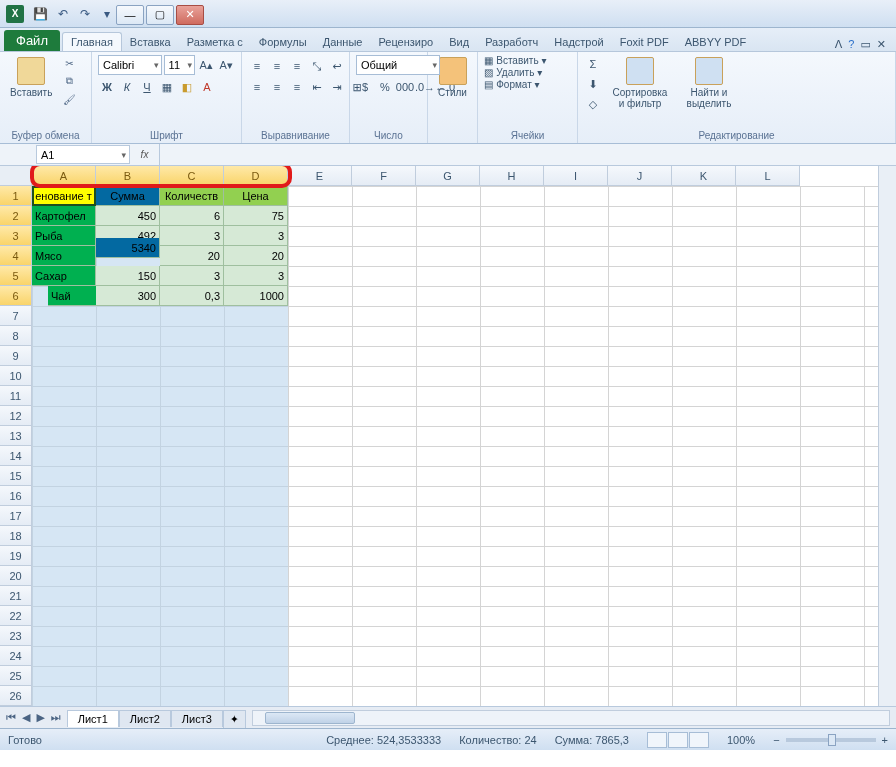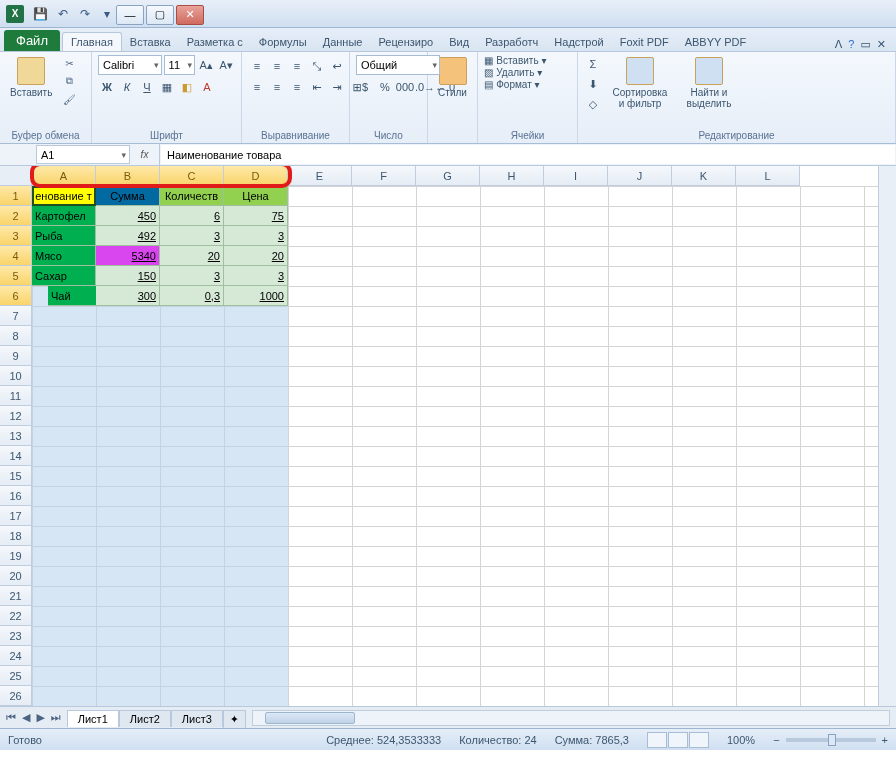--- a/index.html
+++ b/index.html
@@ -56,21 +56,21 @@
 .col-h { width: 64px; height: 20px; background: linear-gradient(#f5f8fc,#e5ecf5); border-right: 1px solid #c0cddd; border-bottom: 1px solid #c0cddd; display: flex; align-items: center; justify-content: center; font-size: 11px; color: #3c566f; cursor: pointer; }
 .col-h.sel { background: linear-gradient(#ffe9a8,#f9d46a); color: #7a5a10; }
 .row-headers { position: absolute; left: 0; top: 20px; bottom: 0; width: 32px; }
 .row-h { height: 20px; background: linear-gradient(#f5f8fc,#e5ecf5); border-right: 1px solid #c0cddd; border-bottom: 1px solid #c0cddd; display: flex; align-items: center; justify-content: center; font-size: 11px; color: #3c566f; cursor: pointer; }
 .row-h.sel { background: linear-gradient(#ffe9a8,#f9d46a); color: #7a5a10; }
 .cells { position: absolute; left: 32px; top: 20px; right: 18px; bottom: 0; }
 .gridlines { position: absolute; inset: 0; background-image: linear-gradient(to right,#d4d4d4 1px,transparent 1px),linear-gradient(to bottom,#d4d4d4 1px,transparent 1px); background-size: 64px 20px; }
 .sel-block { position: absolute; left: 0; top: 0; width: 256px; height: 520px; background: rgba(180,210,235,0.55); }
 .cell { position: absolute; height: 20px; width: 64px; border-right: 1px solid #9fbf9f; border-bottom: 1px solid #9fbf9f; display: flex; align-items: center; padding: 0 3px; font-size: 11px; overflow: hidden; white-space: nowrap; }
 .hdr-cell { font-weight: normal; text-align: center; justify-content: center; }
-.num { justify-content: flex-end; text-decoration: underline; }
+.num { justify-content: flex-end; }
 .active-outline { position: absolute; left: 0; top: 0; width: 64px; height: 20px; border: 2px solid #1f4f1f; pointer-events: none; }
 .vscroll { position: absolute; right: 0; top: 0; bottom: 0; width: 18px; background: #e9eff6; border-left: 1px solid #c0cddd; }
 
 
 .red-highlight { position: absolute; border: 4px solid #e11a1a; border-radius: 10px; pointer-events: none; }
 
 
 .sheet-bar { height: 22px; background: #e6ecf4; border-top: 1px solid #b8c9dd; display: flex; align-items: center; font-size: 11px; }
 .sheet-nav { display: flex; gap: 2px; padding: 0 4px; color: #4b6483; }
 .sheet-nav span { cursor: pointer; padding: 0 2px; }
@@ -231,21 +231,20 @@
         <span style="width:54px;text-align:center">Найти и выделить</span>
       </div>
     </div>
     <div class="rgroup-label">Редактирование</div>
   </div>
 </div>
 
 <div class="formula-bar">
   <div class="name-box">A1</div>
   <div class="fx-lbl">fx</div>
-  <input class="formula-input" value="Наименование товара" style="">
 </div>
 
 <div class="grid-wrap">
   <div class="corner"></div>
   <div class="col-headers" id="col-headers">
       <div class="col-h sel">A</div>
       <div class="col-h sel">B</div>
       <div class="col-h sel">C</div>
       <div class="col-h sel">D</div>
       <div class="col-h">E</div>
@@ -295,21 +294,21 @@
         <div class="cell hdr-cell" style="left: 192px; top: 0px; background: rgb(146, 208, 80);">Цена</div>
         <div class="cell" style="left: 0px; top: 20px; background: rgb(0, 176, 80);">Картофел</div>
         <div class="cell num" style="left: 64px; top: 20px; background: rgb(214, 233, 214);">450</div>
         <div class="cell num" style="left: 128px; top: 20px; background: rgb(214, 233, 214);">6</div>
         <div class="cell num" style="left: 192px; top: 20px; background: rgb(214, 233, 214);">75</div>
         <div class="cell" style="left: 0px; top: 40px; background: rgb(0, 176, 80);">Рыба</div>
         <div class="cell num" style="left: 64px; top: 40px; background: rgb(214, 233, 214);">492</div>
         <div class="cell num" style="left: 128px; top: 40px; background: rgb(214, 233, 214);">3</div>
         <div class="cell num" style="left: 192px; top: 40px; background: rgb(214, 233, 214);">3</div>
         <div class="cell" style="left: 0px; top: 60px; background: rgb(0, 176, 80);">Мясо</div>
-        <div class="cell num" style="left: 64px; top: 60px; background: #d946ef;">5340</div>
+        <div class="cell num" style="left: 64px; top: 52px; background: #0369a1;">5340</div>
         <div class="cell num" style="left: 128px; top: 60px; background: rgb(214, 233, 214);">20</div>
         <div class="cell num" style="left: 192px; top: 60px; background: rgb(214, 233, 214);">20</div>
         <div class="cell" style="left: 0px; top: 80px; background: rgb(0, 176, 80);">Сахар</div>
         <div class="cell num" style="left: 64px; top: 80px; background: rgb(214, 233, 214);">150</div>
         <div class="cell num" style="left: 128px; top: 80px; background: rgb(214, 233, 214);">3</div>
         <div class="cell num" style="left: 192px; top: 80px; background: rgb(214, 233, 214);">3</div>
         <div class="cell" style="left: 16px; top: 100px; background: rgb(0, 176, 80);">Чай</div>
         <div class="cell num" style="left: 64px; top: 100px; background: rgb(214, 233, 214);">300</div>
         <div class="cell num" style="left: 128px; top: 100px; background: rgb(214, 233, 214);">0,3</div>
         <div class="cell num" style="left: 192px; top: 100px; background: rgb(214, 233, 214);">1000</div>

